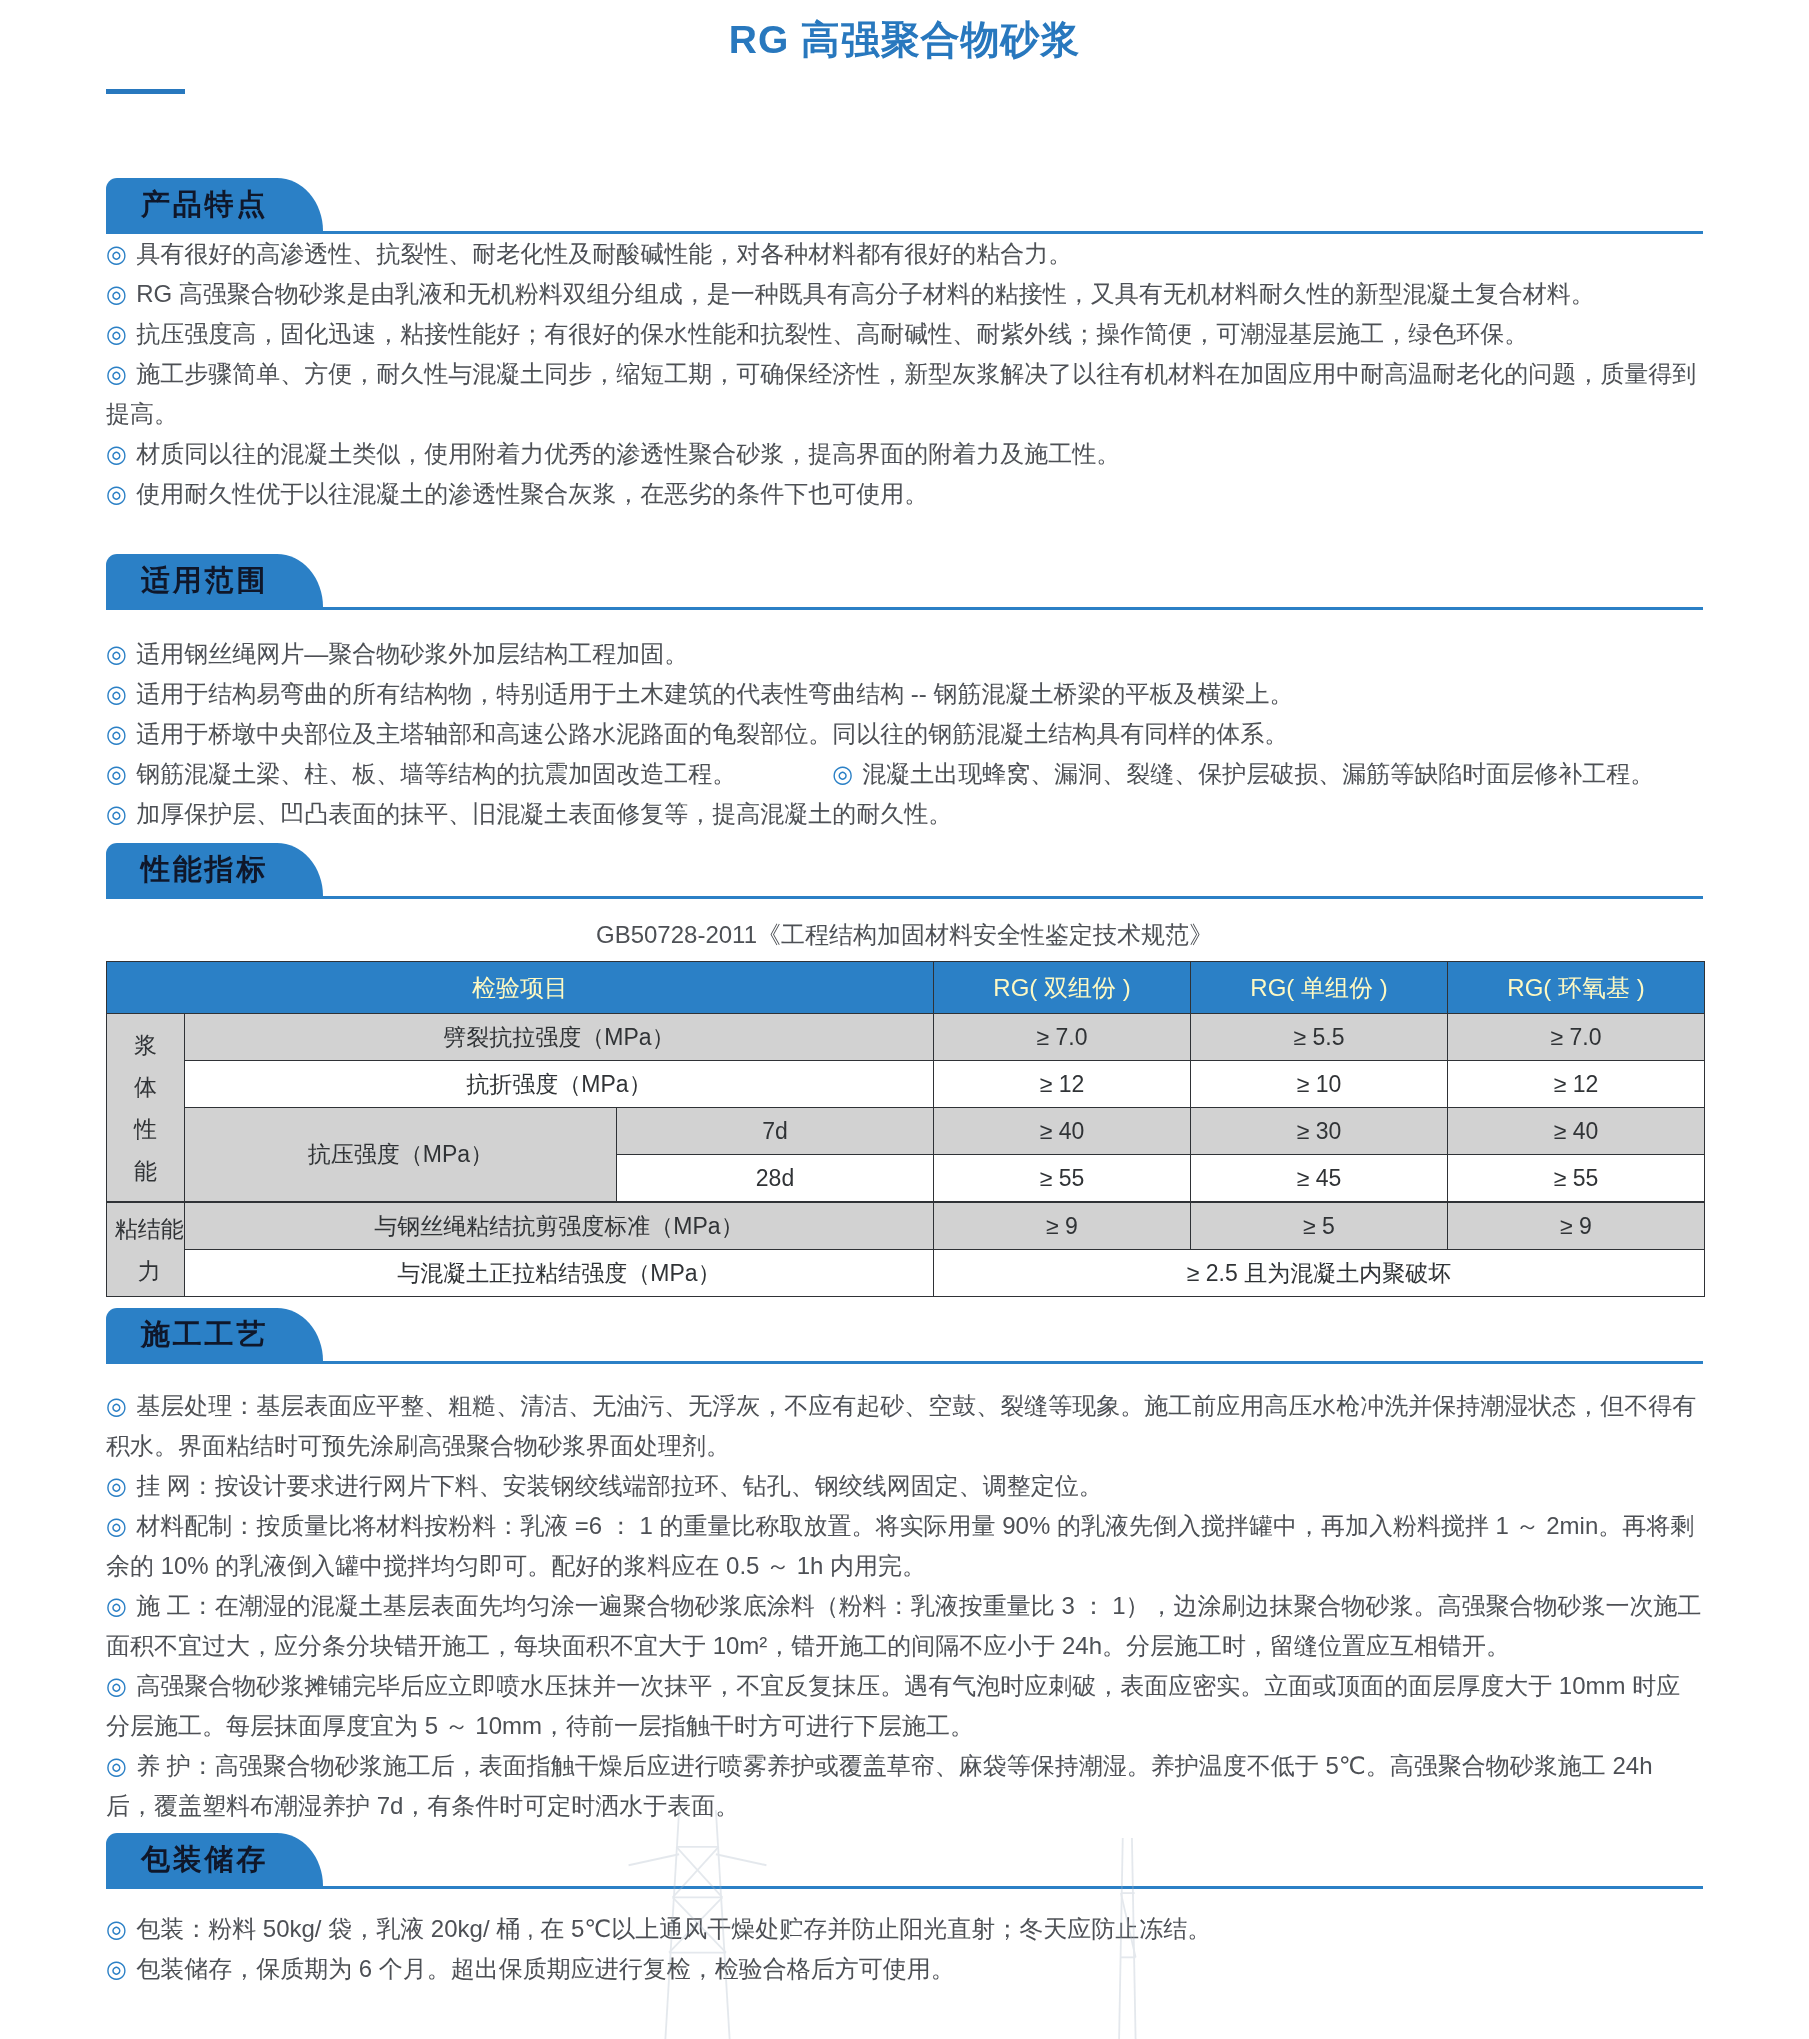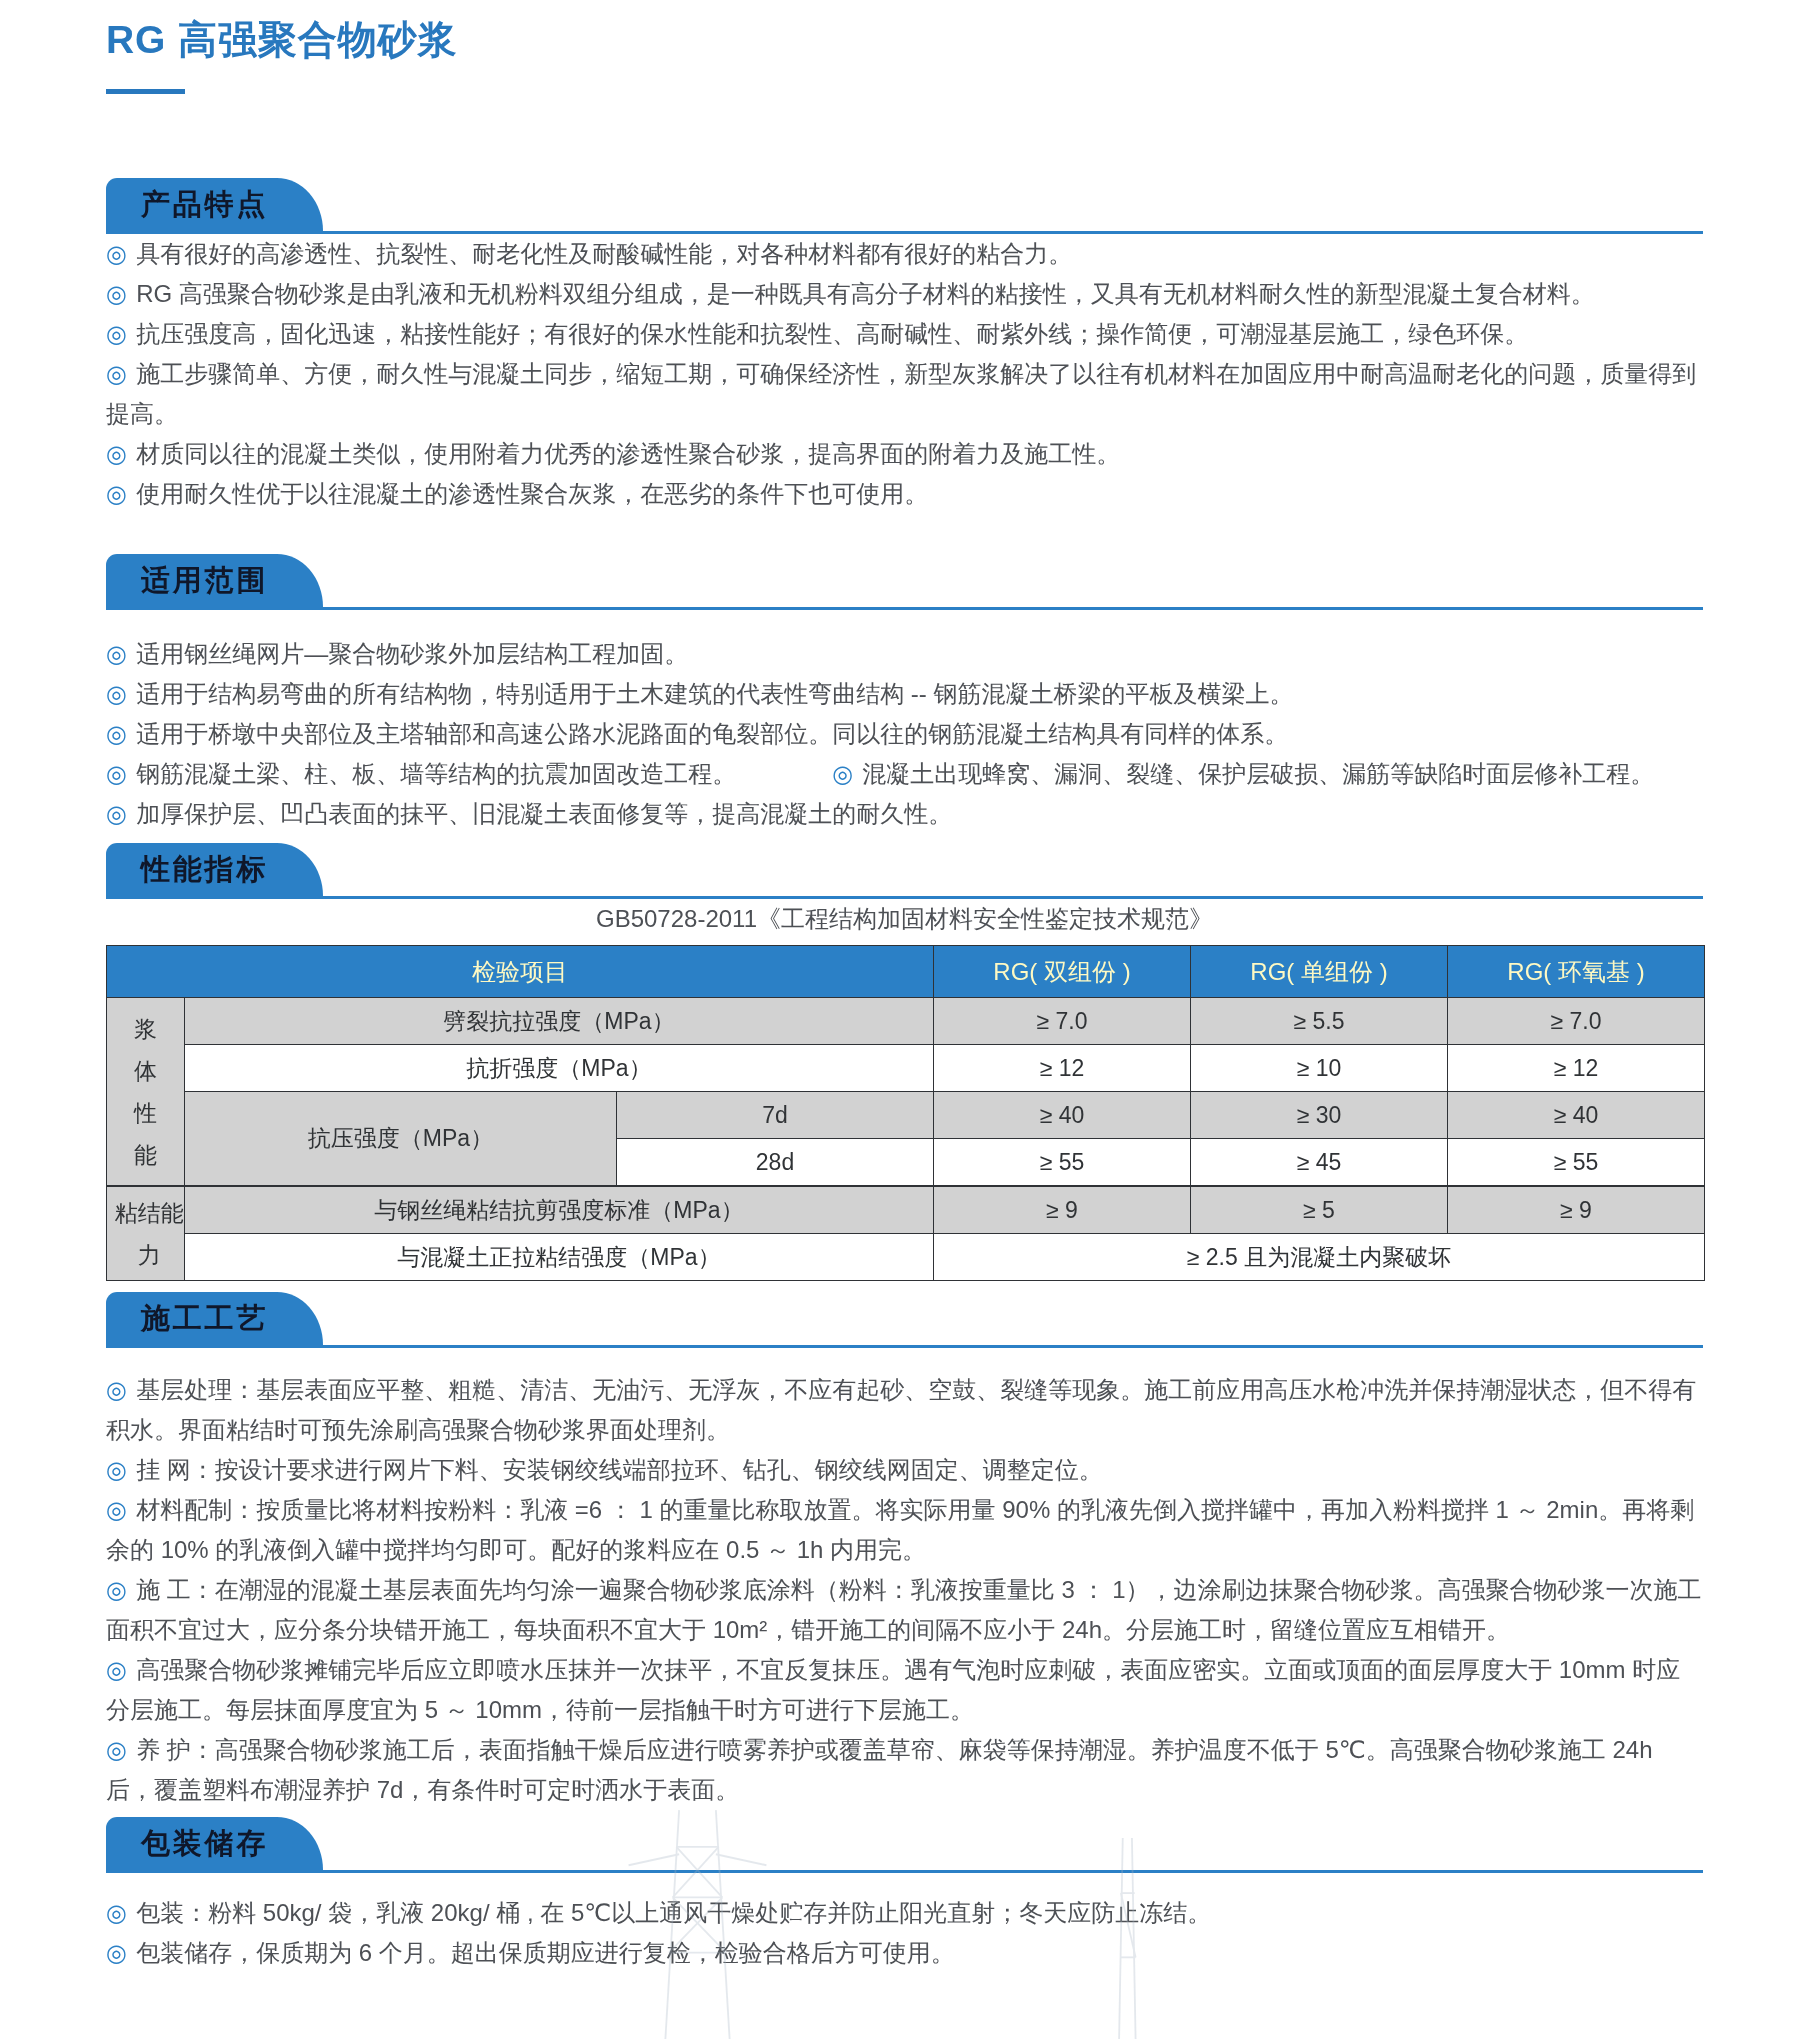--- a/index.html
+++ b/index.html
@@ -11,21 +11,21 @@
     background:#ffffff;
     overflow:hidden;
     font-family:"Liberation Sans","DejaVu Sans",sans-serif;
     color:#4d5055;
   }
 
   
   .doc-title {
     margin:0;
     font-size:39px; line-height:46px; font-weight:bold;
-    color:#2878be; letter-spacing:0.9px;
+    color:#2878be; letter-spacing:0.9px;text-align:center;
   }
   .title-underline { width:79px; height:5.5px; background:#2878be; margin-top:26px; }
 
   
   .section-rule { border-bottom:3.7px solid #2b80c6; line-height:0; }
   .badge {
     display:inline-block;
     background:#2b80c6; color:#0f172a;
     font-size:29px; font-weight:bold; line-height:29px;
     letter-spacing:2.8px;
@@ -44,21 +44,21 @@
   .mt-scope { margin-top:40px; }
   .mt-performance { margin-top:9.2px; }
   .mt-process { margin-top:11px; }
   .mt-packaging { margin-top:7.3px; }
   .bullets-features { }
   .bullets-scope { margin-top:24px; }
   .bullets-process { margin-top:22px; }
   .bullets-packaging { margin-top:20px; }
 
   
-  .caption { text-align:center; font-size:24px; line-height:31px; color:#4d5055; margin-top:4px; }
+  .caption { text-align:center; font-size:24px; line-height:31px; color:#4d5055; margin-top:20px; }
   table.perf {
     width:1598px; border-collapse:collapse; table-layout:fixed;
     margin-top:11px; color:#303336;
     border:1.8px solid #2f3236;
   }
   .perf th {
     background:#2b80c6; color:#fef9c3; font-weight:normal;
     font-size:24px; height:51px;
     border:1.8px solid #2f3236; padding:0 5.5px;
   }

